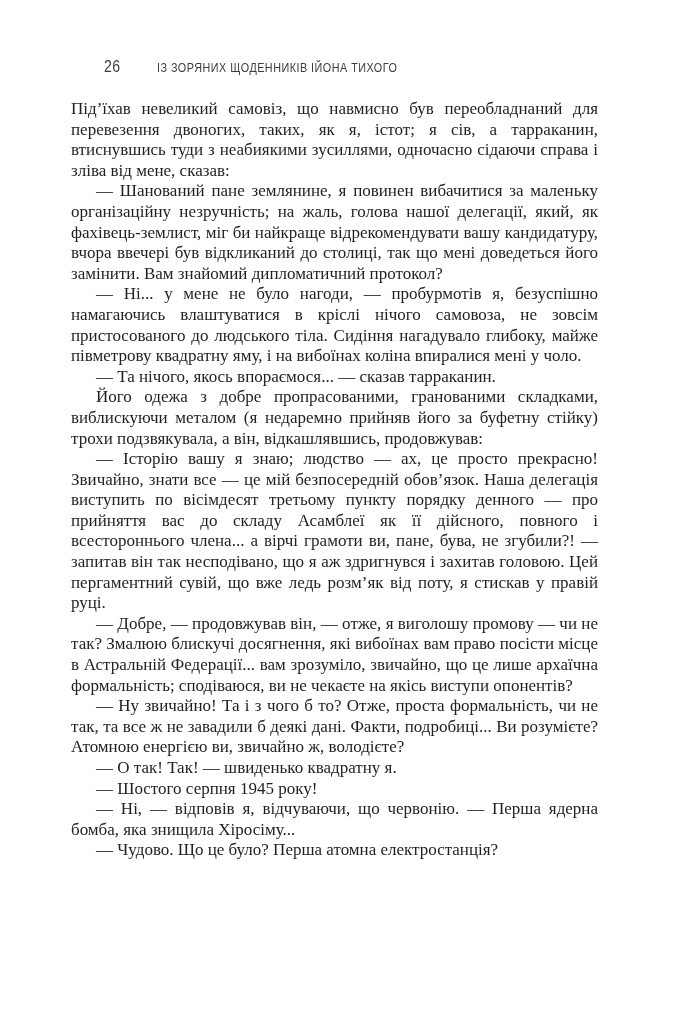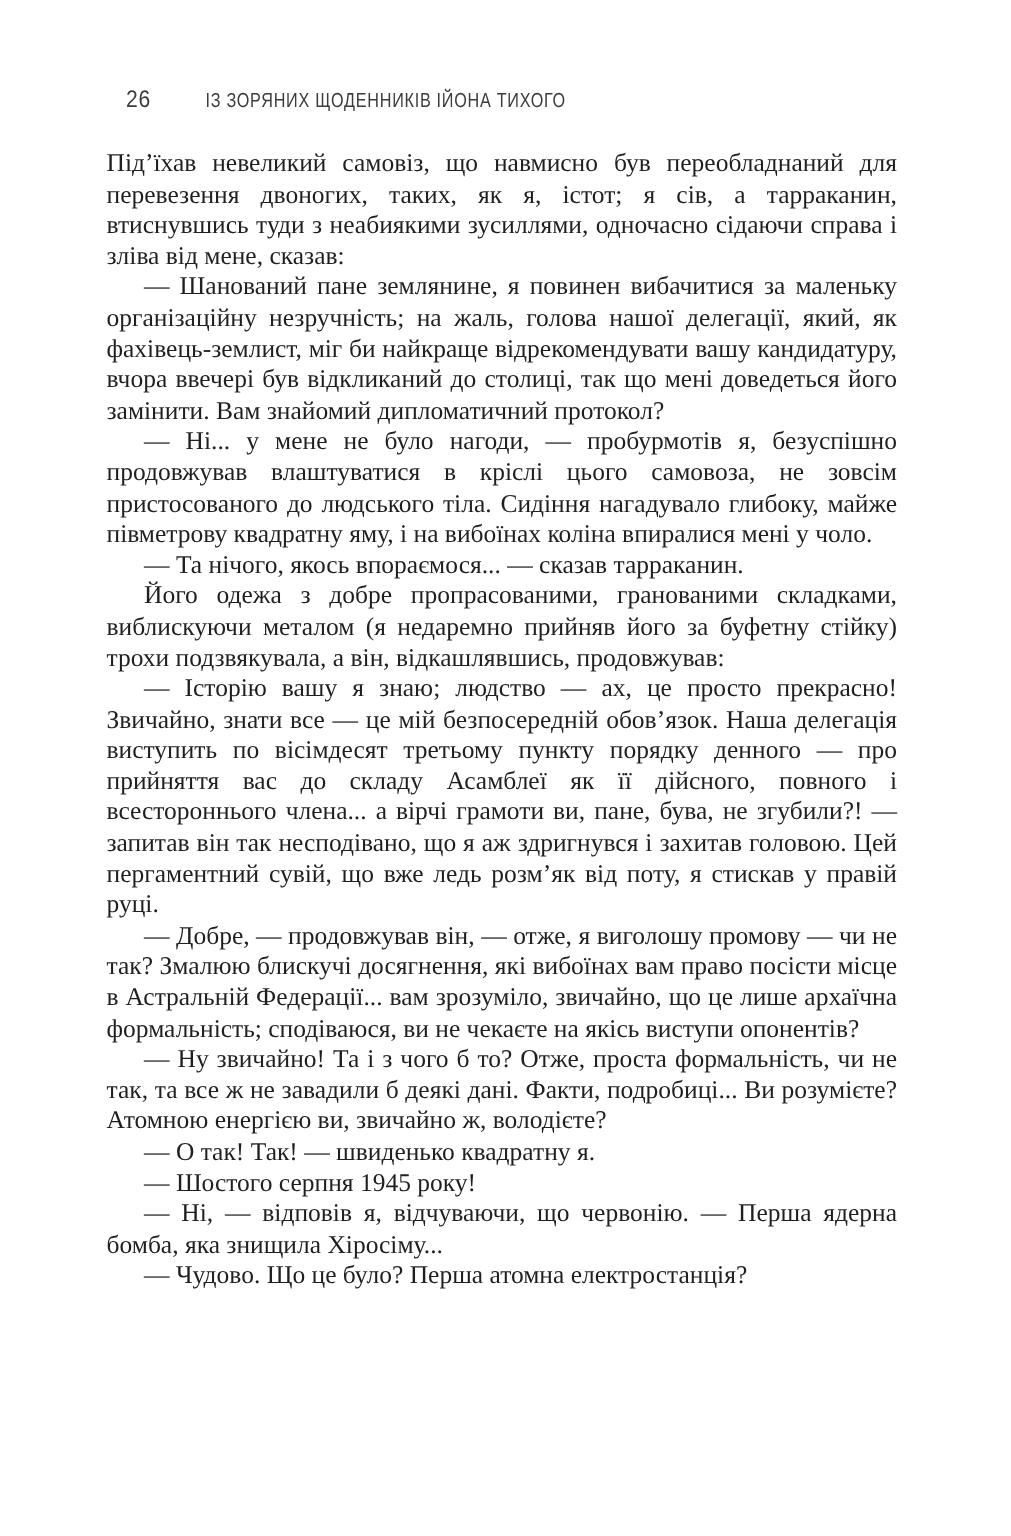--- a/index.html
+++ b/index.html
@@ -11,21 +11,21 @@
     position: relative;
     width: 674px;
     height: 1024px;
     margin: 0 auto;
     background: var(--bg, #ffffff);
     overflow: hidden;
   }
   .running-header {
     position: absolute;
     top: 58px;
-    left: 84px;
+    left: 104px;
     white-space: nowrap;
     color: var(--header-color, #3c3c3c);
     font-family: "Liberation Sans", sans-serif;
   }
   .page-number {
     display: inline-block;
     font-size: 16px;
     letter-spacing: 0.5px;
     transform: scaleX(0.88);
     transform-origin: 0 100%;
@@ -61,21 +61,21 @@
 </head>
 <body>
 
 <div class="page" style="--bg: #ffffff; --text-color: #1f1f1f; --header-color: #3c3c3c;">
   <div class="running-header">
     <span class="page-number">26</span><span class="running-title">ІЗ ЗОРЯНИХ ЩОДЕННИКІВ ІЙОНА ТИХОГО</span>
   </div>
   <div class="body-text">
       <p class="no-indent">Під’їхав невеликий самовіз, що навмисно був переобладнаний для перевезення двоногих, таких, як я, істот; я сів, а тарраканин, втиснувшись туди з неабиякими зусиллями, одночасно сідаючи справа і зліва від мене, сказав:</p>
       <p class="">— Шанований пане землянине, я повинен вибачитися за маленьку організаційну незручність; на жаль, голова нашої делегації, який, як фахівець-землист, міг би найкраще відрекомендувати вашу кандидатуру, вчора ввечері був відкликаний до столиці, так що мені доведеться його замінити. Вам знайомий дипломатичний протокол?</p>
-      <p class="">— Ні... у мене не було нагоди, — пробурмотів я, безуспішно продовжував влаштуватися в кріслі цього самовоза, не зовсім пристосованого до людського тіла. Сидіння нагадувало глибоку, майже півметрову квадратну яму, і на вибоїнах коліна впиралися мені у чоло.</p>
+      <p class="">— Ні... у мене не було нагоди, — пробурмотів я, безуспішно намагаючись влаштуватися в кріслі нічого самовоза, не зовсім пристосованого до людського тіла. Сидіння нагадувало глибоку, майже півметрову квадратну яму, і на вибоїнах коліна впиралися мені у чоло.</p>
       <p class="">— Та нічого, якось впораємося... — сказав тарраканин.</p>
       <p class="">Його одежа з добре пропрасованими, гранованими складками, виблискуючи металом (я недаремно прийняв його за буфетну стійку) трохи подзвякувала, а він, відкашлявшись, продовжував:</p>
       <p class="">— Історію вашу я знаю; людство — ах, це просто прекрасно! Звичайно, знати все — це мій безпосередній обов’язок. Наша делегація виступить по вісімдесят третьому пункту порядку денного — про прийняття вас до складу Асамблеї як її дійсного, повного і всестороннього члена... а вірчі грамоти ви, пане, бува, не згубили?! — запитав він так несподівано, що я аж здригнувся і захитав головою. Цей пергаментний сувій, що вже ледь розм’як від поту, я стискав у правій руці.</p>
       <p class="">— Добре, — продовжував він, — отже, я виголошу промову — чи не так? Змалюю блискучі досягнення, які вибоїнах вам право посісти місце в Астральній Федерації... вам зрозуміло, звичайно, що це лише архаїчна формальність; сподіваюся, ви не чекаєте на якісь виступи опонентів?</p>
       <p class="">— Ну звичайно! Та і з чого б то? Отже, проста формальність, чи не так, та все ж не завадили б деякі дані. Факти, подробиці... Ви розумієте? Атомною енергією ви, звичайно ж, володієте?</p>
       <p class="">— О так! Так! — швиденько квадратну я.</p>
       <p class="">— Шостого серпня 1945 року!</p>
       <p class="">— Ні, — відповів я, відчуваючи, що червонію. — Перша ядерна бомба, яка знищила Хіросіму...</p>
       <p class="">— Чудово. Що це було? Перша атомна електростанція?</p>
     </div>

